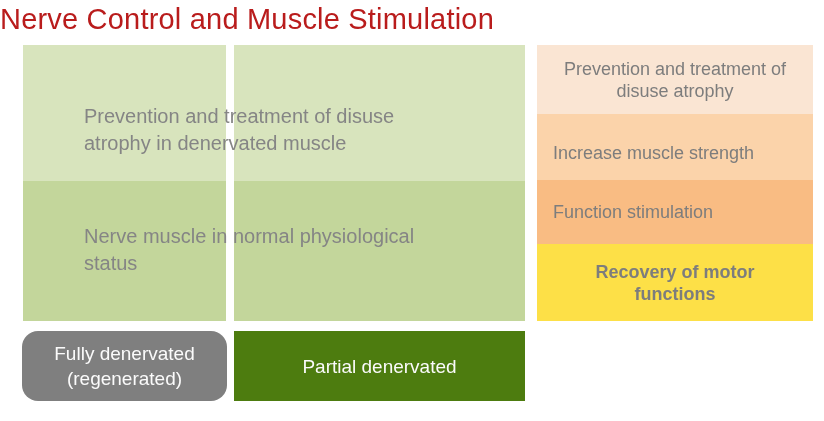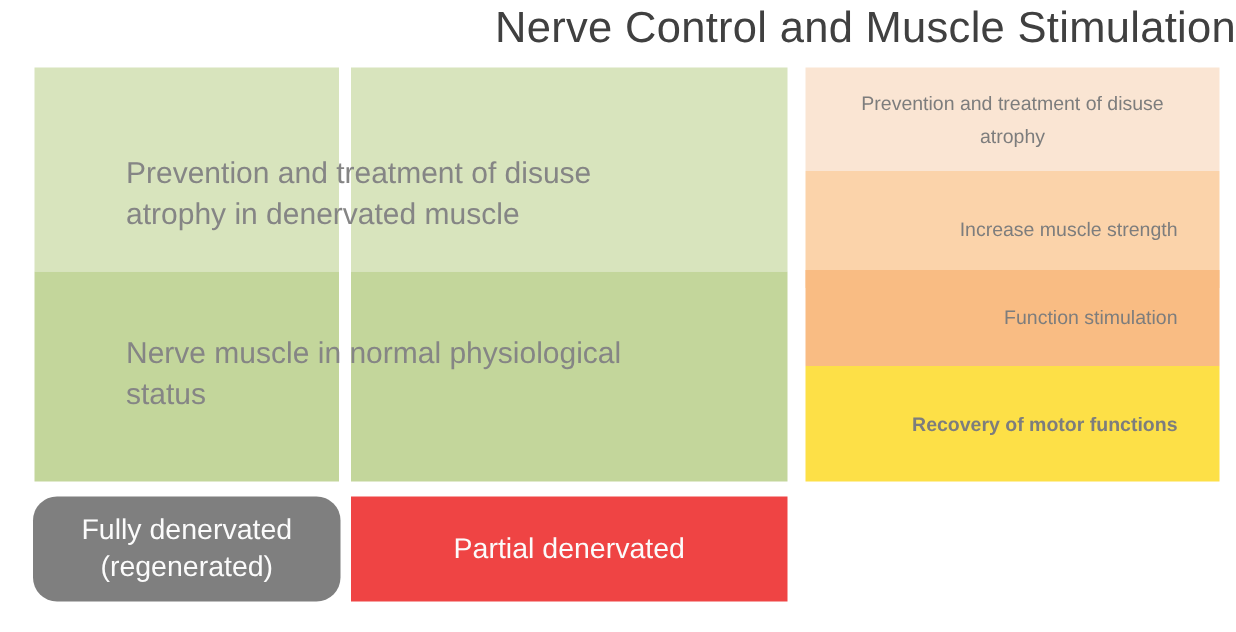--- a/index.html
+++ b/index.html
@@ -8,48 +8,48 @@
     width: 824px;
     height: 421px;
     background: #ffffff;
     font-family: "Liberation Sans", "DejaVu Sans", sans-serif;
     overflow: hidden;
   }
   .title {
     position: absolute;
     top: 3px; left: 0; right: 0;
     margin: 0;
-    text-align: right;
+    text-align: left;
     font-size: 29px;
     font-weight: 500;
     letter-spacing: 0.2px;
-    color: #404040;
+    color: #b91c1c;
   }
   .blk { position: absolute; }
   
   .c1 { left: 23px;  width: 203px; }
   .c2 { left: 234px; width: 291px; }
   .c3 { left: 537px; width: 276px; }
   
   .g-light { top: 45px;  height: 136px; }
   .g-dark  { top: 181px; height: 140px; }
   
   .o1 { top: 45px;  height: 69px; }
   .o2 { top: 114px; height: 78px; }
   .o3 { top: 180px; height: 64px; }
   .o4 { top: 244px; height: 77px; }
   
   .oblk {
     display: flex;
     align-items: center;
-    justify-content: flex-end;
+    justify-content: flex-start;
     text-align: center;
-    padding: 0 28px;
+    padding: 0 16px;
     box-sizing: border-box;
-    font-size: 13px;
+    font-size: 18px;
     line-height: 22px;
     color: #7d7d7d;
   }
   
   .gtext {
     position: absolute;
     left: 84px;
     width: 372px;
     font-size: 20px;
     line-height: 27px;
@@ -100,17 +100,17 @@
   <div class="blk c3 o3 oblk" style="background-color: rgb(249, 188, 131);">
     <span>Function stimulation</span>
   </div>
   <div class="blk c3 o4 oblk" style="background-color: #fde047; font-weight: bold;">
     <span>Recovery of motor functions</span>
   </div>
 
   <div class="fblk f1" style="background-color: rgb(127, 127, 127);">
     <span>Fully denervated (regenerated)</span>
   </div>
-  <div class="fblk f2" style="background-color: #ef4444;">
+  <div class="fblk f2" style="background-color: #4d7c0f;">
     <span>Partial denervated</span>
   </div>
 
 </div>
 
 </body></html>

